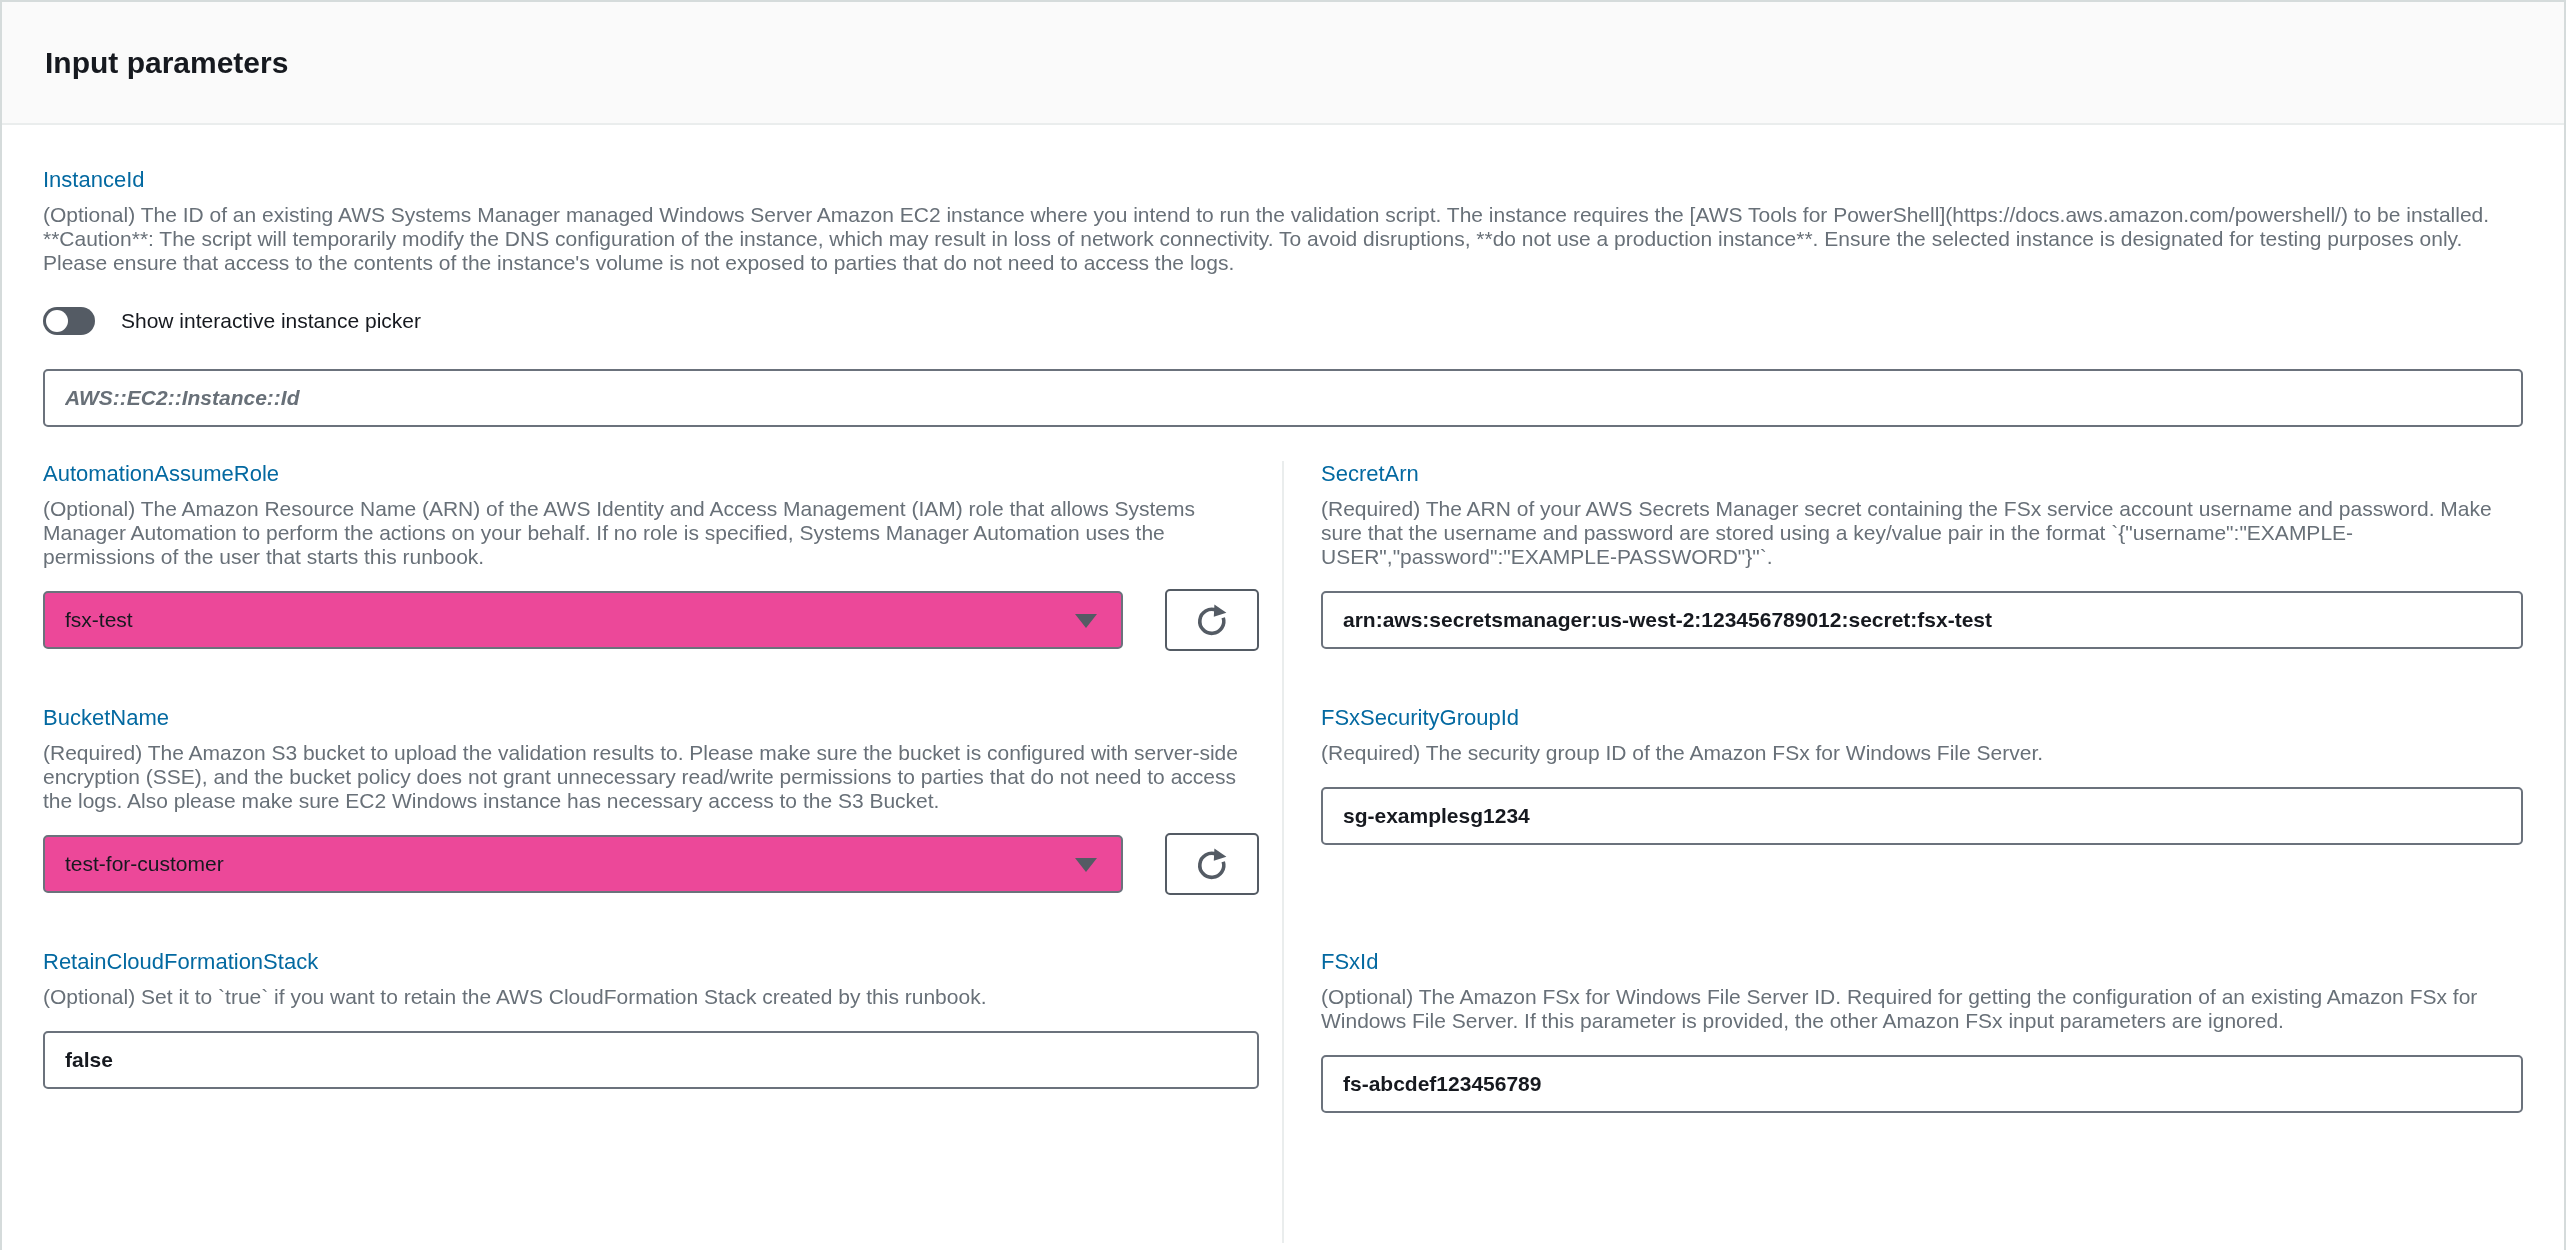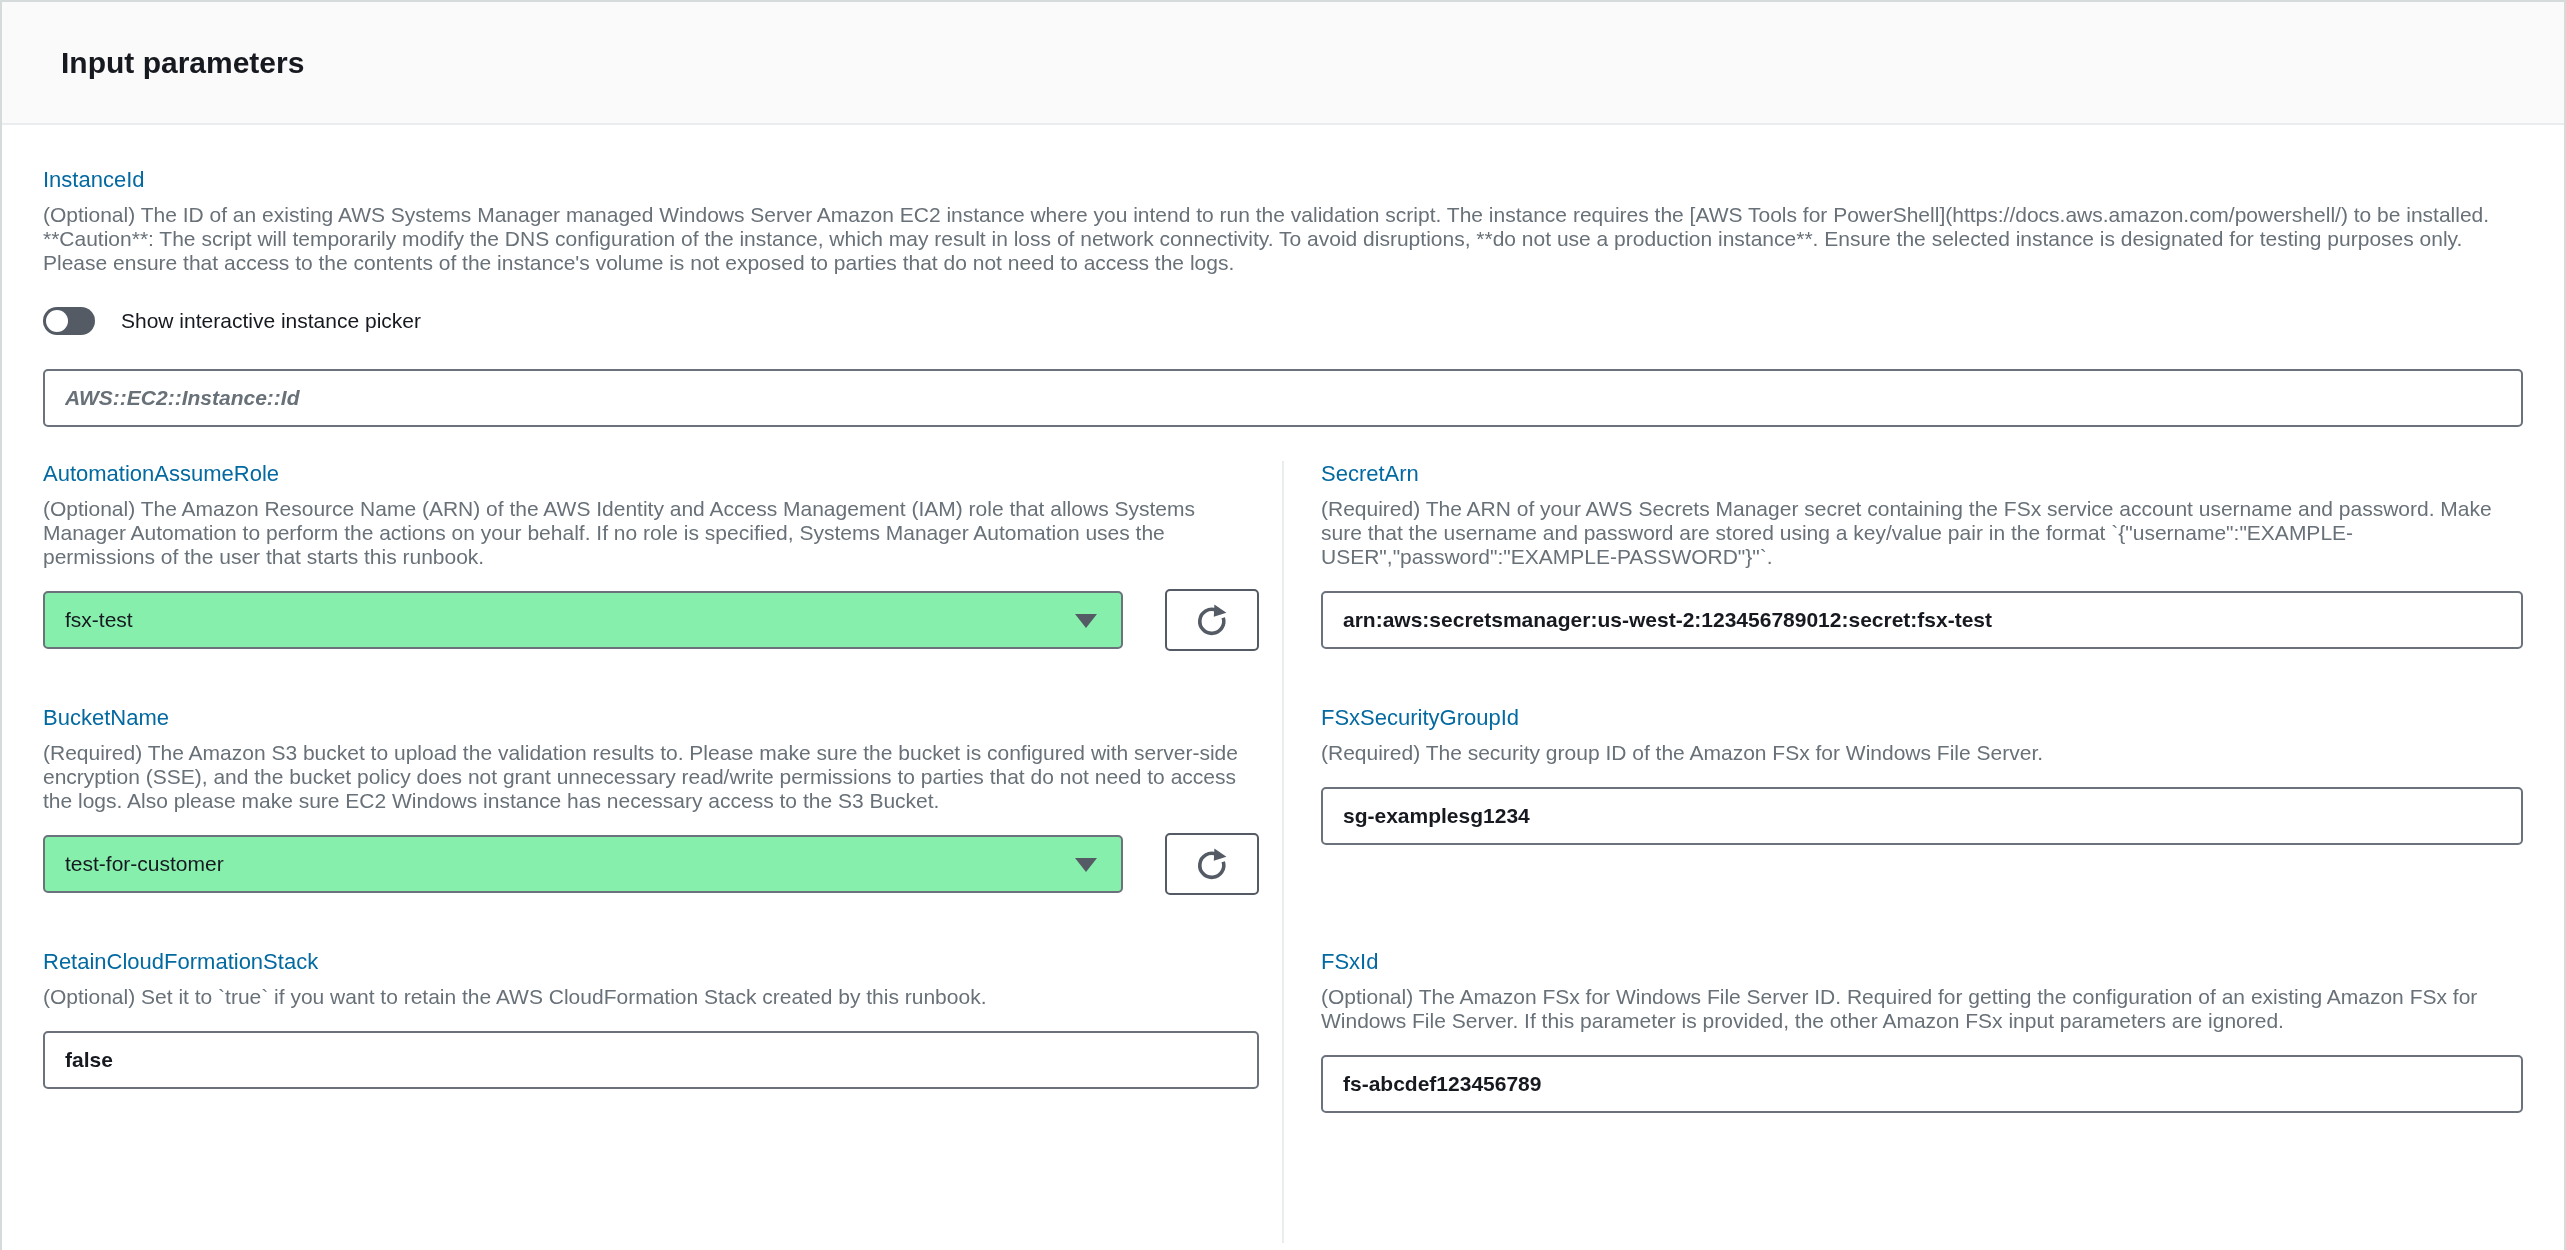--- a/index.html
+++ b/index.html
@@ -18,21 +18,21 @@
     overflow: hidden;
   }
   .card-header {
     height: 123px;
     background: #fafafa;
     border-bottom: 2px solid #eaeded;
     display: flex; align-items: center;
     padding: 0 43px;
   }
   .card-title {
-    font-size: 30px; font-weight: 700; margin: 16px; color: #16191f;
+    font-size: 30px; font-weight: 700; margin: 0; color: #16191f;
   }
   .content { padding: 42px 41px 0 41px; }
 
   .param-label {
     font-size: 22px; font-weight: 400; color: #0369a1;
     line-height: 26px; margin: 0 0 10px 0;
   }
   .param-desc {
     font-size: 21px; color: #687078; line-height: 24px;
     margin: 0 0 22px 0; overflow-wrap: anywhere;
@@ -68,21 +68,21 @@
   .cell { padding-bottom: 54px; }
   .cell.left  { grid-column: 1; padding-right: 23px; }
   .cell.right { grid-column: 3; padding-left: 17px; margin-left: 20px; }
   .row1 { grid-row: 1; } .row2 { grid-row: 2; }
   .row3 { grid-row: 3; padding-bottom: 130px; }
 
   
   .select-row { display: flex; align-items: stretch; }
   .select {
     flex: 1; height: 58px;
-    border: 2px solid #6b727c; border-radius: 5px; background: #86efac;
+    border: 2px solid #6b727c; border-radius: 5px; background: #ec4899;
     display: flex; align-items: center;
     font-size: 21px; color: #16191f;
     padding: 0 60px 0 20px; position: relative; cursor: pointer;
   }
   .caret {
     position: absolute; right: 24px; top: 50%; margin-top: -6px;
     width: 0; height: 0;
     border-left: 11px solid transparent;
     border-right: 11px solid transparent;
     border-top: 14px solid #545b64;

